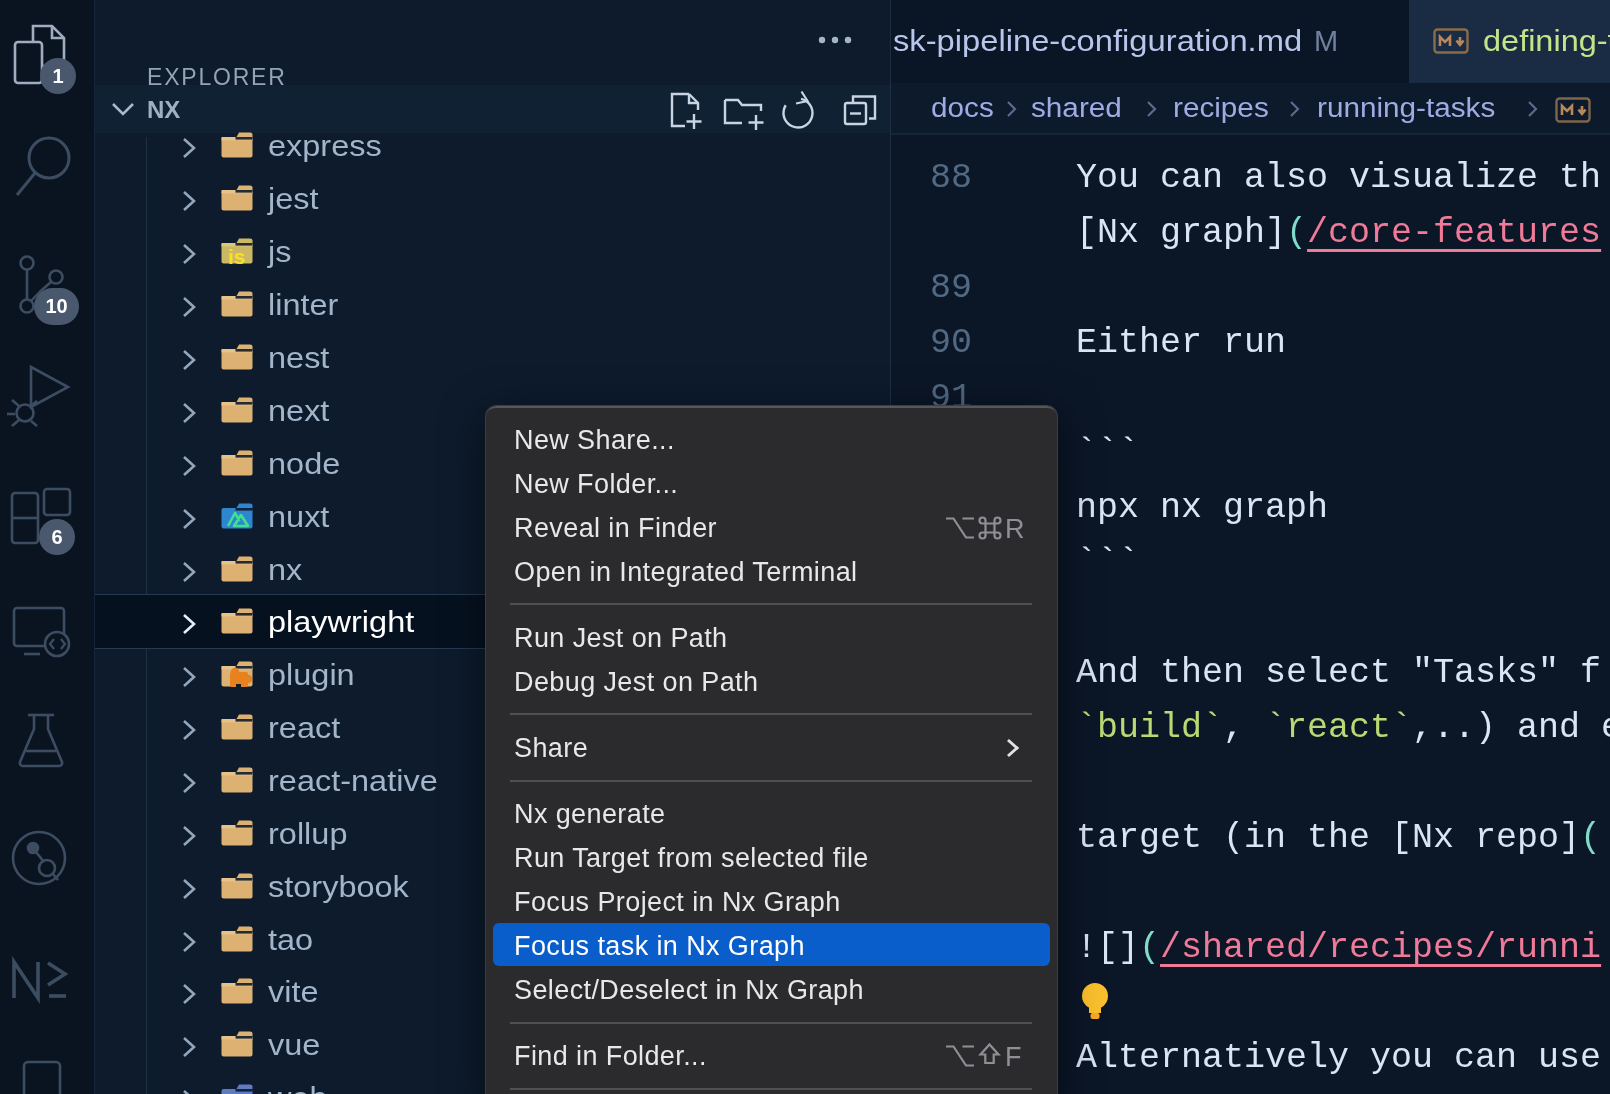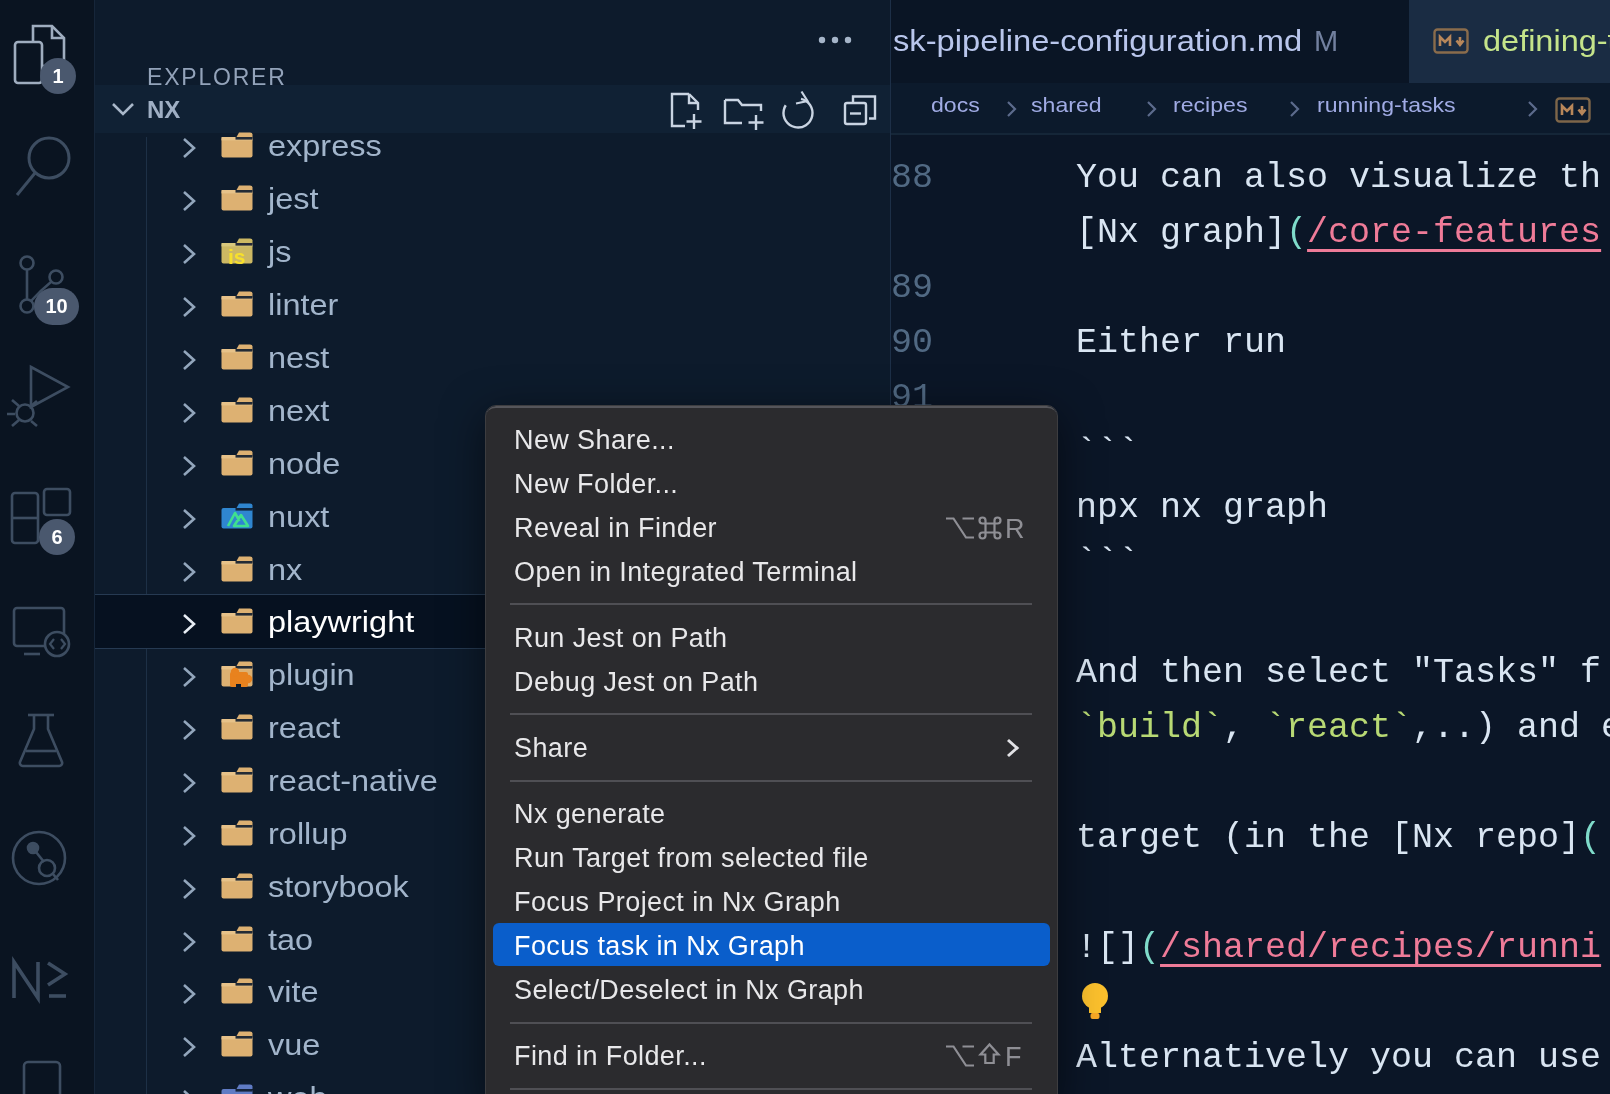--- a/index.html
+++ b/index.html
@@ -26,26 +26,26 @@
   
   #editor{position:absolute;left:890px;top:0;width:720px;height:1094px;background:#0b1627;border-left:1px solid #1d2f47;}
   #tabs{position:absolute;left:0;top:0;width:720px;height:83px;background:#0a1525;text-align:center;}
   #tabact{position:absolute;left:518px;top:0;width:202px;height:83px;background:#1a2c43;}
   #tabname{position:absolute;left:2px;top:25px;font-size:29px;color:#b9c6ec;white-space:pre;
            transform:scaleX(1.128);transform-origin:0 50%;}
   #tabm{position:absolute;left:423px;top:25px;font-size:29px;color:#72809f;}
   #deftext{position:absolute;left:74px;top:25px;font-size:29px;color:#c5e48a;white-space:pre;
            transform:scaleX(1.12);transform-origin:0 50%;}
   #crumbs{position:absolute;left:0;top:83px;width:720px;height:52px;background:#0c1a2c;
-          font-size:21px;color:#a0abe4;border-bottom:2px solid #152638;box-sizing:border-box;}
+          font-size:27px;color:#a0abe4;border-bottom:2px solid #152638;box-sizing:border-box;}
   .bc{position:absolute;top:10px;transform:scaleX(1.1);transform-origin:0 50%;white-space:pre;}
   .bchev{position:absolute;top:17px;}
   #code{position:absolute;left:0;top:135px;width:720px;height:959px;
         font-family:"Liberation Mono",monospace;font-size:35px;}
-  .ln{position:absolute;left:0;width:120px;text-align:left;color:#516983;line-height:44px;}
+  .ln{position:absolute;left:0;width:120px;text-align:center;color:#516983;line-height:44px;}
   .cl{position:absolute;left:185px;color:#d9e5f2;line-height:44px;white-space:pre;}
   .grn{color:#b8d974;}
   .teal{color:#7fdbca;}
   .lnk{color:#ef7b98;text-decoration:underline;text-underline-offset:7px;text-decoration-thickness:3px;}
   
   #menu{position:absolute;left:486px;top:406px;width:571px;height:700px;background:#2b2b2e;
         border-radius:10px;box-shadow:0 10px 44px rgba(0,0,0,.55);outline:1px solid #3d3d40;
         border-top:2px solid #55555a;box-sizing:border-box;}
   .mi{font-size:27px !important;letter-spacing:0.4px;}
   .mi{position:absolute;left:28px;font-size:26px;color:#e8e8ea;height:44px;line-height:44px;white-space:pre;}

